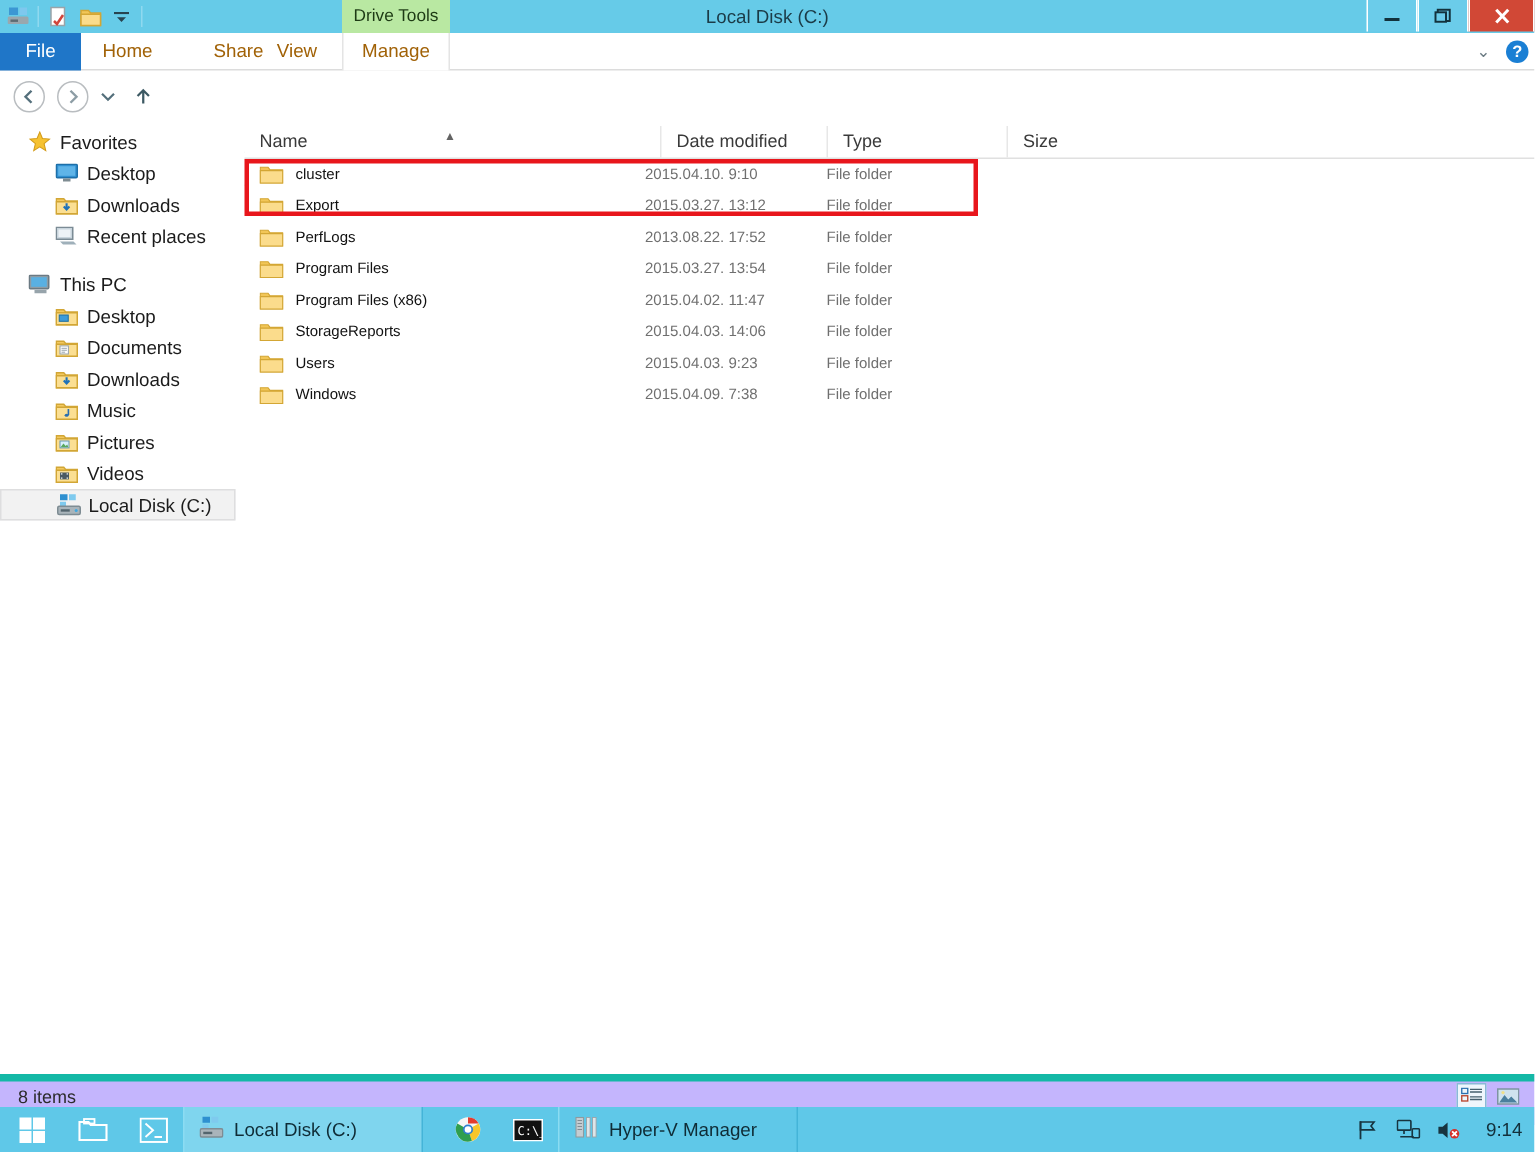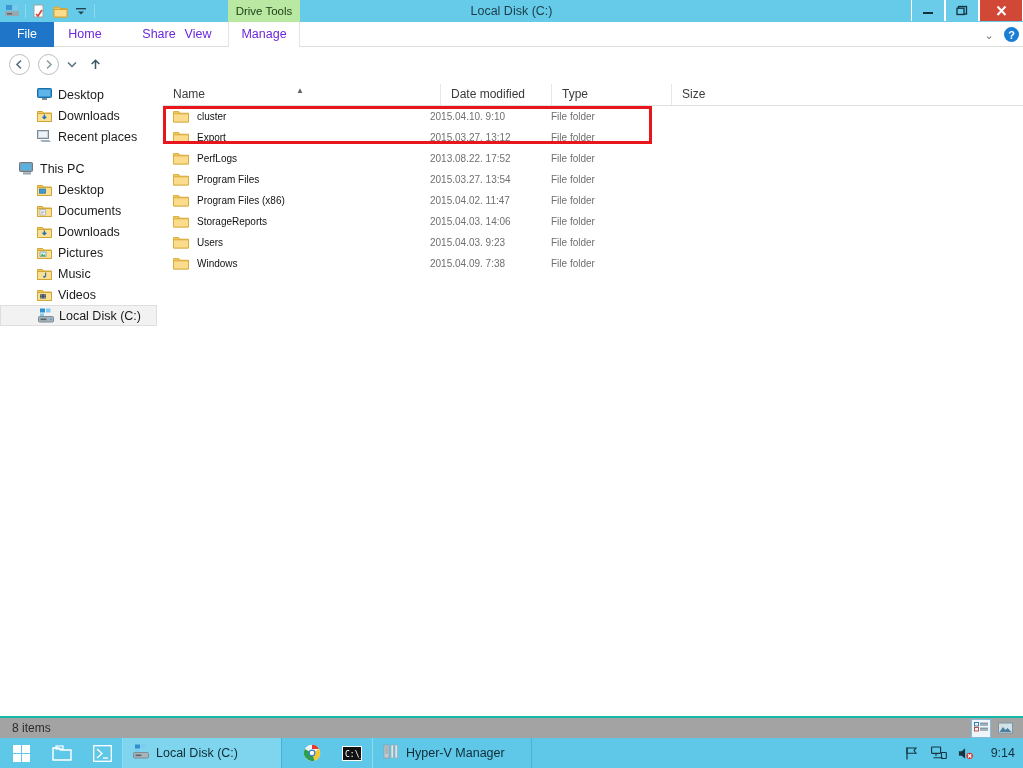--- a/index.html
+++ b/index.html
@@ -79,21 +79,21 @@
     position: absolute; left: 0; top: 22px;
     width: 1023px; height: 25px;
     background: #ffffff;
     border-bottom: 1px solid #dcdcdc;
   }
   .tab {
     position: absolute; top: 0; height: 25px;
     line-height: 25px;
     text-align: center;
     font-size: 12.5px;
-    color: #6d28d9;
+    color: #a16207;
     cursor: default;
   }
   .tab.file {
     left: 0; width: 54px;
     background: #1f76c8;
     color: #ffffff;
   }
   .tab.home   { left: 54px;  width: 62px; }
   .tab.share  { left: 132px; width: 54px; }
   .tab.view   { left: 170px; width: 56px; }
@@ -261,22 +261,22 @@
     width: 489px; height: 38px;
     border: 3px solid #e8161c;
     pointer-events: none;
     z-index: 40;
   }
 
   
   .statusbar {
     position: absolute; left: 0; top: 716px;
     width: 1023px; height: 34px;
-    background: #a3a3a3;
-    border-top: 2px solid #14b8a6;
+    background: #c4b5fd;
+    border-top: 5px solid #14b8a6;
   }
   .status-text {
     position: absolute; left: 12px; top: 3px;
     font-size: 12px; color: #2c2c2c;
   }
   .view-btns {
     position: absolute; right: 8px; top: 1px;
     display: flex; gap: 4px; align-items: center;
   }
   .view-btn {
@@ -449,20 +449,28 @@
         <svg width="13" height="13" viewBox="0 0 13 13">
           <circle cx="5.4" cy="5.4" r="3.9" fill="none" stroke="#5a6a72" stroke-width="1.2"></circle>
           <path d="M8.4 8.4 L12 12" stroke="#5a6a72" stroke-width="1.3"></path>
         </svg>
       </span>
     </div>
   </div>
 
   <div class="navpane">
 
+    <div class="nav-item nav-root">
+      <span class="nav-ico">
+        <svg width="15" height="15" viewBox="0 0 15 15">
+            <path d="M7.5 1 L9.3 5.3 L14 5.7 L10.4 8.8 L11.5 13.4 L7.5 10.9 L3.5 13.4 L4.6 8.8 L1 5.7 L5.7 5.3 Z" fill="#f6c231" stroke="#d39b1a" stroke-width="0.7"></path>
+          </svg>
+      </span>
+      <span>Favorites</span>
+    </div>
     <div class="nav-item nav-child">
       <span class="nav-ico">
         <svg width="15" height="13" viewBox="0 0 15 13">
             <rect x="0.5" y="0.5" width="14" height="9" rx="0.8" fill="#2f8fd0" stroke="#1e6fa8"></rect>
             <rect x="1.8" y="1.8" width="11.4" height="6.4" fill="#5fb4e8"></rect>
             <rect x="5" y="10" width="5" height="2" fill="#7f8c92"></rect>
           </svg>
       </span>
       <span>Desktop</span>
     </div>
@@ -528,36 +536,36 @@
           <path d="M7.4 5.5 V9.4 M5.5 7.7 L7.4 9.6 L9.3 7.7" stroke="#1f72b8" stroke-width="1.4" fill="none"></path>
         </svg>
       </span>
       <span>Downloads</span>
     </div>
     <div class="nav-item nav-child">
       <span class="nav-ico">
         <svg width="15" height="14" viewBox="0 0 15 14">
           <path d="M0.5 2.5 h5 l1.3 1.5 H14.5 V12.5 H0.5 Z" fill="#f3c95f" stroke="#d2a635"></path>
           <path d="M0.5 4.5 h14 V12.5 H0.5 Z" fill="#fbdf93" stroke="#d2a635"></path>
-          <rect x="3" y="6" width="6" height="4.6" fill="#d8f0fb" stroke="#6e9cb5" stroke-width="0.7"></rect>
-          <path d="M3.4 10.2 L5.3 7.6 L6.8 9.3 L7.8 8.3 L8.6 10.2 Z" fill="#5aa95e"></path>
-        </svg>
-      </span>
-      <span>Pictures</span>
+          <path d="M8.6 5.6 V9.6" stroke="#2a6fb0" stroke-width="1.1"></path>
+          <ellipse cx="7.4" cy="9.8" rx="1.3" ry="1" fill="#2a6fb0"></ellipse>
+        </svg>
+      </span>
+      <span>Music</span>
     </div>
     <div class="nav-item nav-child">
       <span class="nav-ico">
         <svg width="15" height="14" viewBox="0 0 15 14">
           <path d="M0.5 2.5 h5 l1.3 1.5 H14.5 V12.5 H0.5 Z" fill="#f3c95f" stroke="#d2a635"></path>
           <path d="M0.5 4.5 h14 V12.5 H0.5 Z" fill="#fbdf93" stroke="#d2a635"></path>
-          <path d="M8.6 5.6 V9.6" stroke="#2a6fb0" stroke-width="1.1"></path>
-          <ellipse cx="7.4" cy="9.8" rx="1.3" ry="1" fill="#2a6fb0"></ellipse>
-        </svg>
-      </span>
-      <span>Music</span>
+          <rect x="3" y="6" width="6" height="4.6" fill="#d8f0fb" stroke="#6e9cb5" stroke-width="0.7"></rect>
+          <path d="M3.4 10.2 L5.3 7.6 L6.8 9.3 L7.8 8.3 L8.6 10.2 Z" fill="#5aa95e"></path>
+        </svg>
+      </span>
+      <span>Pictures</span>
     </div>
     <div class="nav-item nav-child">
       <span class="nav-ico">
         <svg width="15" height="14" viewBox="0 0 15 14">
           <path d="M0.5 2.5 h5 l1.3 1.5 H14.5 V12.5 H0.5 Z" fill="#f3c95f" stroke="#d2a635"></path>
           <path d="M0.5 4.5 h14 V12.5 H0.5 Z" fill="#fbdf93" stroke="#d2a635"></path>
           <rect x="3" y="6" width="6" height="4.6" fill="#4b5a63"></rect>
           <rect x="3.6" y="6.5" width="1" height="0.9" fill="#e8eef1"></rect>
           <rect x="3.6" y="9.3" width="1" height="0.9" fill="#e8eef1"></rect>
           <rect x="7.4" y="6.5" width="1" height="0.9" fill="#e8eef1"></rect>

